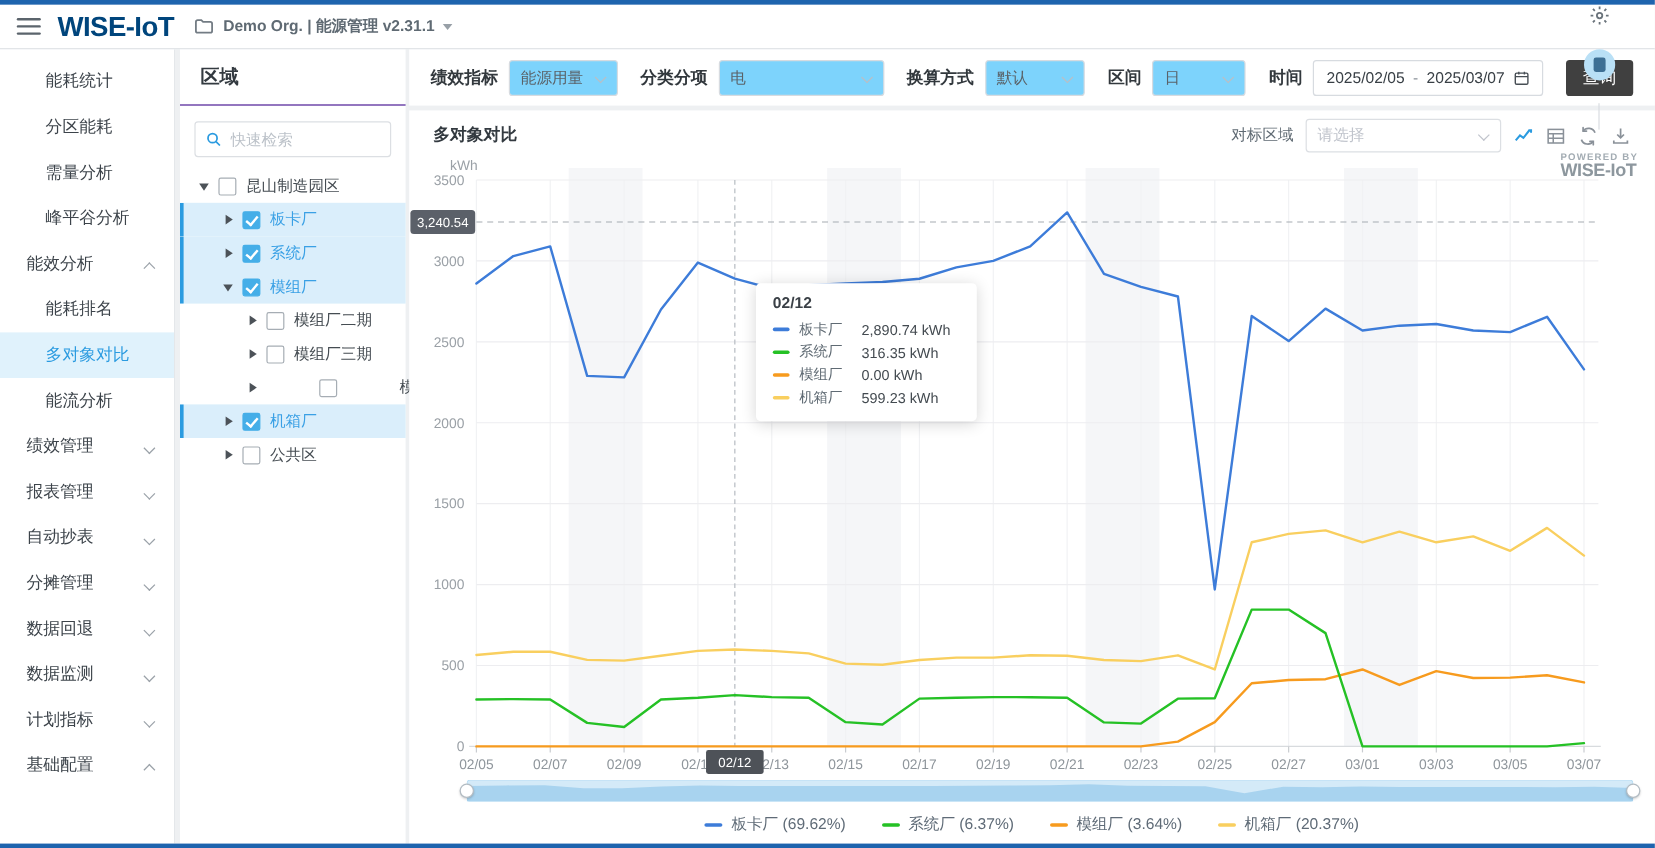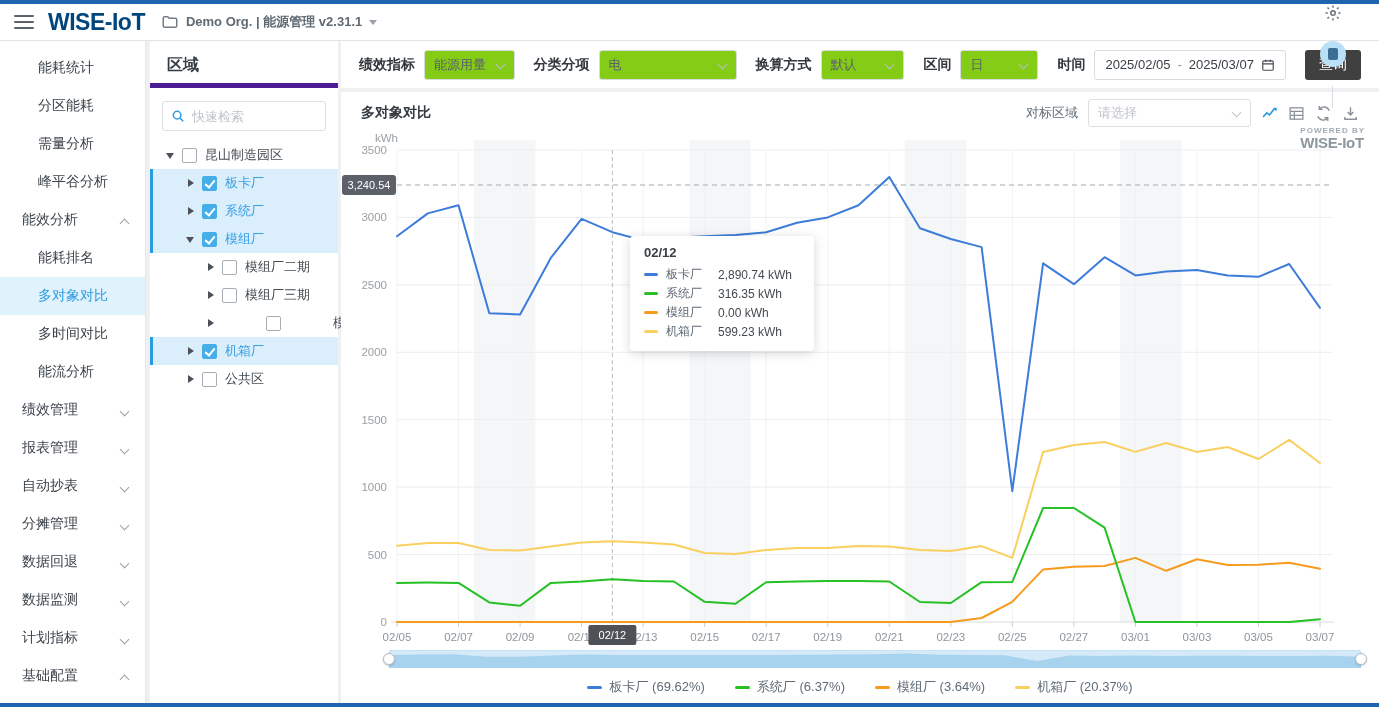--- a/index.html
+++ b/index.html
@@ -35,21 +35,21 @@
   .side-item.lvl0 { padding-left:22px; font-weight:normal; }
   .side-item.active { background:#e0f2fc; color:#2b9be0; }
   .chev { position:absolute; right:16px; width:8px; height:8px; }
   .chev::before { content:""; position:absolute; left:0; top:2px; width:6px; height:6px;
     border-right:1.5px solid #9aa1a8; border-bottom:1.5px solid #9aa1a8; transform:rotate(45deg); }
   .chev.up::before { transform:rotate(-135deg); top:4px; }
 
   
   .tree-panel { position:absolute; left:150px; top:41px; width:188px; height:662px; background:#fff; }
   .tp-title { height:47px; line-height:47px; padding-left:17px; font-size:16px; font-weight:bold; color:#333a40;
-    border-bottom:5px solid #4c1d95; }
+    border-bottom:1px solid #4c1d95; }
   .tp-search { margin:13px 12px 10px 12px; height:30px; border:1px solid #dcdfe3; border-radius:3px;
     display:flex; align-items:center; padding:0 8px; gap:7px; background:#fff; }
   .tp-search svg { width:14px; height:14px; flex:none; }
   .tp-search input { border:none; outline:none; width:100%; font-size:13px; color:#333;
     font-family:"Liberation Sans","DejaVu Sans",sans-serif; }
   .tp-search input::placeholder { color:#bcc2c9; }
   .tree-row { height:28px; display:flex; align-items:center; cursor:pointer; }
   .tree-row.selected { background:#daeefb; box-shadow:inset 3px 0 0 #2b9be0; }
   .caret { width:10px; flex:none; position:relative; height:10px; margin-right:4px; }
   .caret.right::before { content:""; position:absolute; left:2px; top:1px;
@@ -61,21 +61,21 @@
   .cb.checked::after { content:""; position:absolute; left:4px; top:1px; width:4px; height:8px;
     border-right:2px solid #fff; border-bottom:2px solid #fff; transform:rotate(40deg); }
   .tlabel { font-size:13px; color:#454c52; white-space:nowrap; }
   .tlabel.blue { color:#39a0e5; }
 
   
   .filterbar { position:absolute; left:341px; top:41px; width:1038px; height:47px; background:#fff;
     display:flex; align-items:center; padding:0 18px; gap:9px; }
   .flabel { font-size:14px; font-weight:bold; color:#32383d; white-space:nowrap; }
   .fsel { height:30px; border:1px solid #d7dbe0; border-radius:3px; display:flex; align-items:center;
-    padding:0 9px; color:#5a6268; font-size:13px; background:#84cc16; justify-content:space-between; cursor:pointer; }
+    padding:0 9px; color:#5a6268; font-size:13px; background:#7dd3fc; justify-content:space-between; cursor:pointer; }
   .fsel .sc { width:8px; height:8px; position:relative; margin-left:8px; flex:none; }
   .fsel .sc::before { content:""; position:absolute; left:0; top:0; width:6px; height:6px;
     border-right:1.3px solid #b9bfc6; border-bottom:1.3px solid #b9bfc6; transform:rotate(45deg); }
   .fdate { height:30px; border:1px solid #d7dbe0; border-radius:3px; display:flex; align-items:center;
     padding:0 10px; gap:7px; font-size:13px; color:#383f45; background:#fff; cursor:pointer; white-space:nowrap; }
   .fdate .sep { color:#8a9199; }
   .btn-query { height:30px; width:58px; margin-left:10px; background:#404040; color:#fff; border:none;
     border-radius:3px; font-size:14px; cursor:pointer; font-family:inherit; }
 
   .card { position:absolute; left:341px; top:92px; width:1038px; height:611px; background:#fff; }
@@ -183,23 +183,20 @@
       <span class="side-label">能效分析</span>
       <span class="chev up"></span>
     </div>
     <div class="side-item lvl1">
       <span class="side-label">能耗排名</span>
     </div>
     <div class="side-item lvl1 active">
       <span class="side-label">多对象对比</span>
     </div>
     <div class="side-item lvl1">
-      <span class="side-label">多时间对比</span>
-    </div>
-    <div class="side-item lvl1">
       <span class="side-label">能流分析</span>
     </div>
     <div class="side-item lvl0">
       <span class="side-label">绩效管理</span>
       <span class="chev down"></span>
     </div>
     <div class="side-item lvl0">
       <span class="side-label">报表管理</span>
       <span class="chev down"></span>
     </div>

